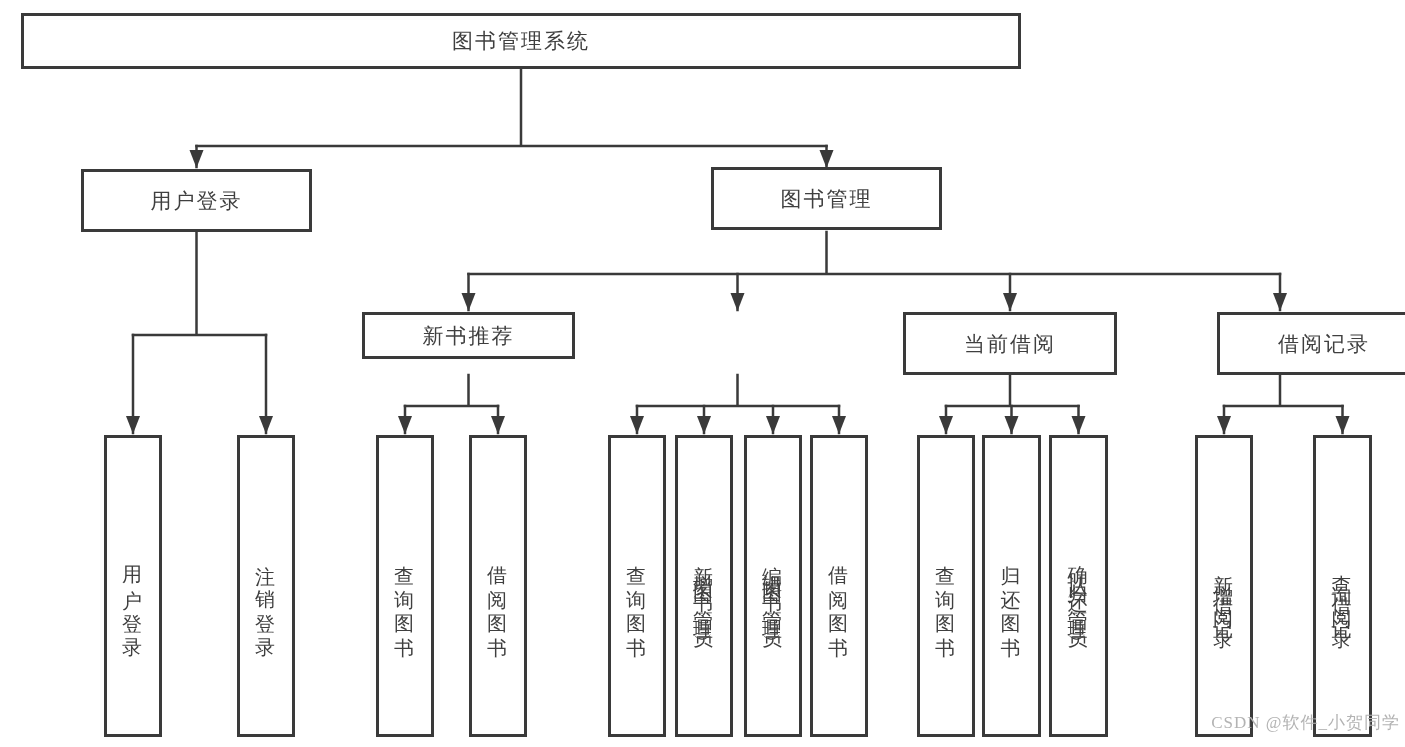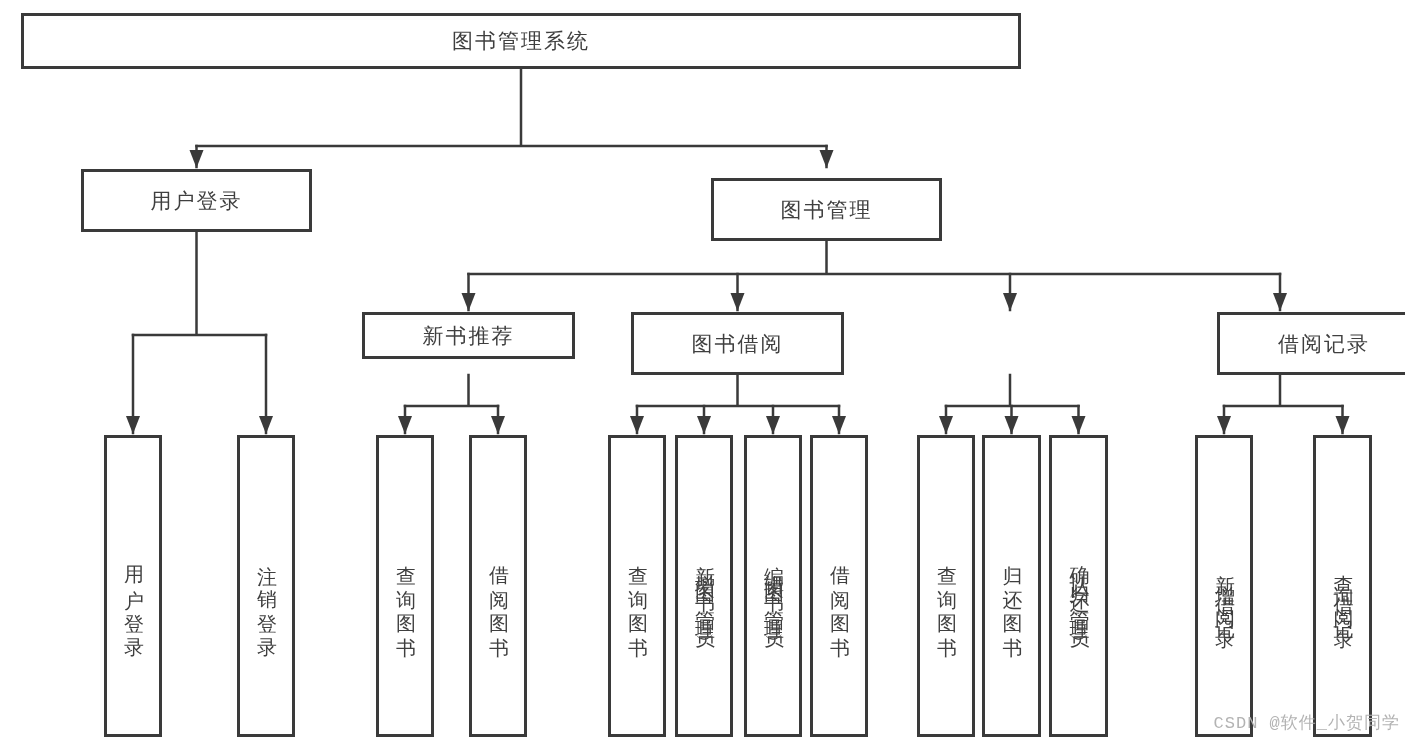--- a/index.html
+++ b/index.html
@@ -6,21 +6,21 @@
     --line:#3a3a3a;
     --text:#3f3f3f;
     --bg:#ffffff;
     --wm:#b3b3b3;
   }
   html,body{margin:0;padding:0;background:var(--bg);}
   .canvas{
     position:relative;
     width:1405px;height:747px;
     background:var(--bg);
-    font-family:Liberation Mono, monospace;
+    font-family:Liberation Serif, serif;
     overflow:hidden;
   }
   .wires{position:absolute;left:0;top:0;width:1405px;height:747px;}
   .wires path,.wires line{stroke:var(--line);stroke-width:2.5;fill:none;stroke-linecap:square;}
   .wires .arrowhead-shape{fill:var(--line);stroke:none;}
   .box{
     position:absolute;box-sizing:border-box;
     border:3px solid var(--line);background:#fff;
     display:flex;align-items:center;justify-content:center;
     color:var(--text);
@@ -33,21 +33,21 @@
     white-space:nowrap;
   }
   .gap-wide{letter-spacing:24px;margin-top:24px;}
   .gap-mid{letter-spacing:11px;margin-top:11px;}
   .gap-narrow{letter-spacing:9px;margin-top:9px;}
 
   
   #n-root{left:21px;top:13px;width:1000px;height:56px;}
   
   #n-user-login{left:81px;top:169px;width:231px;height:63px;}
-  #n-book-mgmt{left:711px;top:178px;width:231px;height:63px;}
+  #n-book-mgmt{left:711px;top:167px;width:231px;height:63px;}
   
   #n-new-book{left:362px;top:312px;width:213px;height:47px;}
   #n-book-borrow{left:631px;top:312px;width:213px;height:63px;}
   #n-current-borrow{left:903px;top:312px;width:214px;height:63px;}
   #n-borrow-record{left:1173px;top:312px;width:214px;height:63px;margin-left:44px;}
   
   .leaf{top:435px;height:302px;}
   #l-user-login{left:104px;width:58px;}
   #l-logout{left:237px;width:58px;}
   #l-nb-query{left:376px;width:58px;}
@@ -134,22 +134,22 @@
   <div class="box hbox" id="n-user-login">
     <span>用户登录</span>
   </div>
   <div class="box hbox" id="n-book-mgmt">
     <span>图书管理</span>
   </div>
 
   <div class="box hbox" id="n-new-book">
     <span>新书推荐</span>
   </div>
-  <div class="box hbox" id="n-book-borrow">
-    <span>图书借阅</span>
+  <div class="box hbox" id="n-current-borrow">
+    <span>当前借阅</span>
   </div>
   <div class="box hbox" id="n-borrow-record">
     <span>借阅记录</span>
   </div>
 
   <div class="box vbox leaf" id="l-user-login">
     <span class="v-text gap-wide">用户登录</span>
   </div>
   <div class="box vbox leaf" id="l-logout">
     <span class="v-text gap-wide">注销登录</span>

